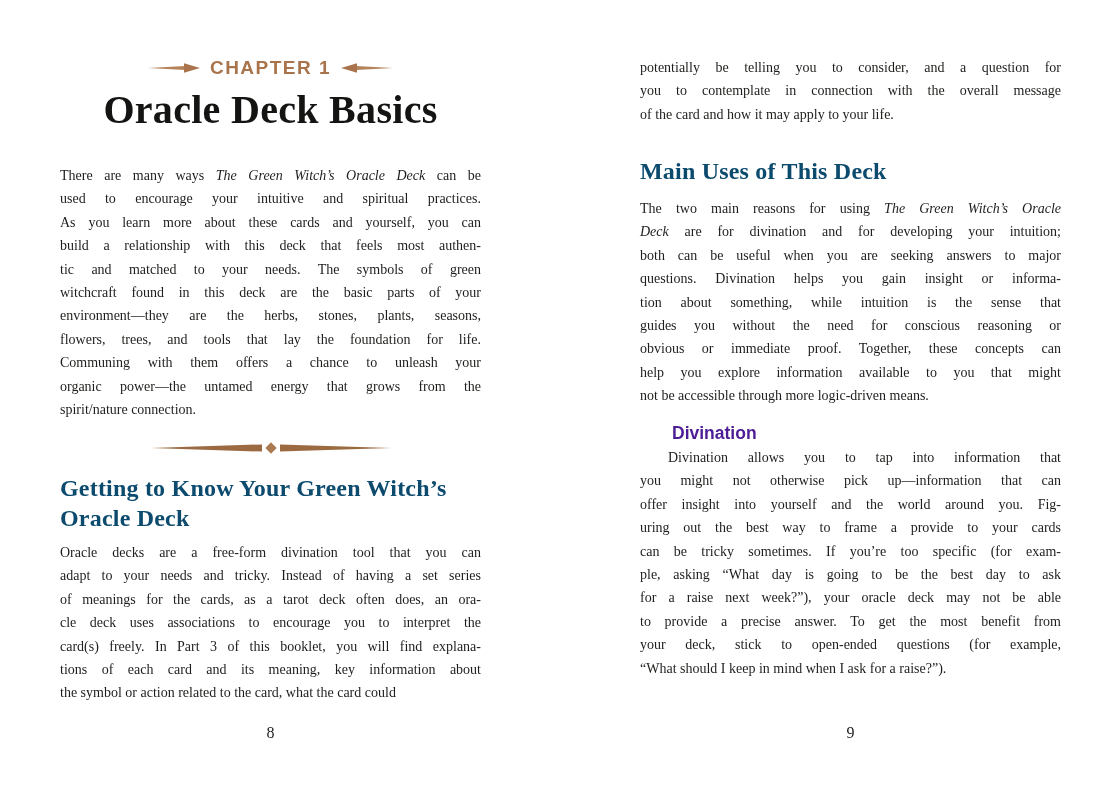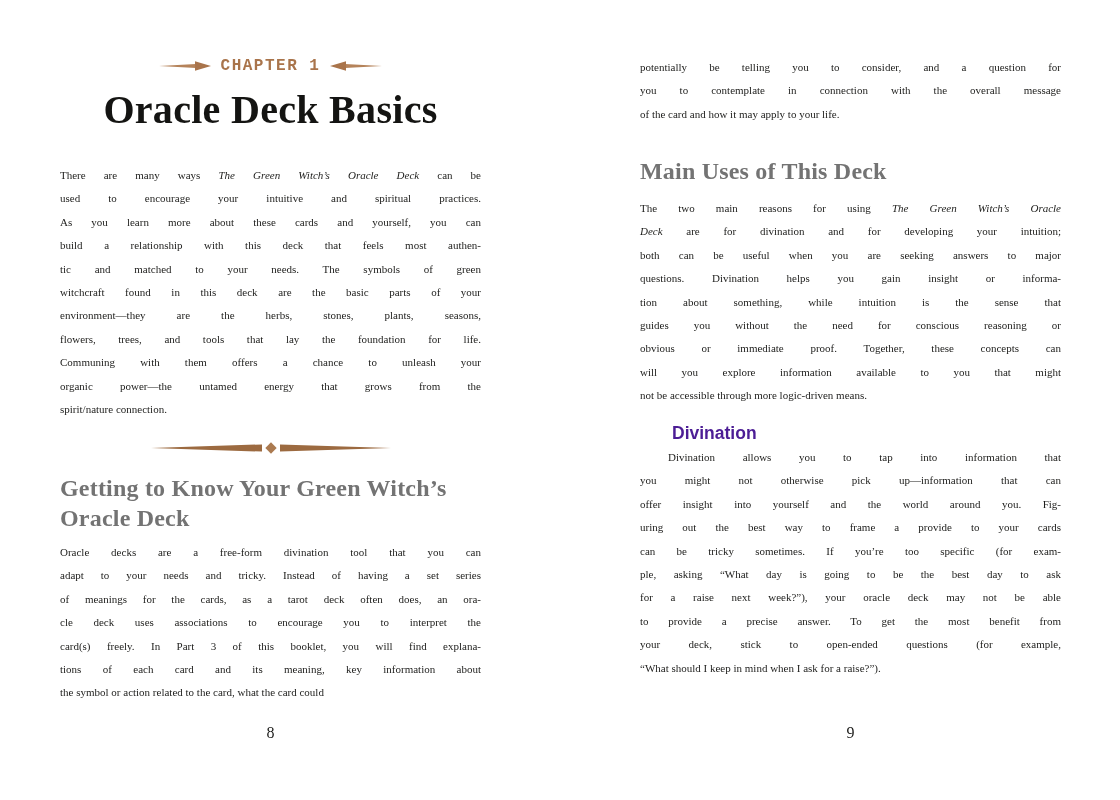--- a/index.html
+++ b/index.html
@@ -16,44 +16,44 @@
   #right-page { left: 640px; }
 
   .abs { position: absolute; left: 0; width: 100%; }
 
   
   .chapter-banner {
     display: flex; align-items: center; justify-content: center;
     gap: 10px;
   }
   .chapter-label {
-    font-family: Liberation Mono, monospace;
+    font-family: Liberation Sans, sans-serif;
     font-weight: bold;
-    font-size: 16px;
+    font-size: 19px;
     letter-spacing: 1.5px;
     color: #a9744b;
   }
   .chapter-title {
     font-size: 40px;
     letter-spacing: 0.3px;
     text-align: center;
     color: #141412;
   }
 
   
-  .para { font-size: 11px; line-height: 23.4px; }
+  .para { font-size: 14px; line-height: 23.4px; }
   .para .line { text-align: justify; text-align-last: justify; }
   .para .line.last { text-align: justify; text-align-last: left; }
   .para.indent-first .line:first-child { text-indent: 28px; }
 
   .section-heading {
     font-size: 24px;
     line-height: 29.5px;
     letter-spacing: 0.2px;
-    color: #737373;
+    color: #0c4a6e;
   }
   .section-heading .line { text-align: center; text-align-last: left; }
 
   .sub-heading {
     font-family: "Liberation Sans", sans-serif;
     font-weight: bold;
     font-size: 17.5px;
     color: #4c1d95;
     padding-left: 32px;
   }
@@ -142,21 +142,21 @@
   <h2 class="abs section-heading" style="top:157px;">Main Uses of This Deck</h2>
 
   <div class="abs para" style="top:197px;">
       <div class="line">The two main reasons for using <i>The Green Witch’s Oracle</i></div>
       <div class="line"><i>Deck</i> are for divination and for developing your intuition;</div>
       <div class="line">both can be useful when you are seeking answers to major</div>
       <div class="line">questions. Divination helps you gain insight or informa-</div>
       <div class="line">tion about something, while intuition is the sense that</div>
       <div class="line">guides you without the need for conscious reasoning or</div>
       <div class="line">obvious or immediate proof. Together, these concepts can</div>
-      <div class="line">will you explore information available to you that might</div>
+      <div class="line">help you explore information available to you that might</div>
       <div class="line last">not be accessible through more logic-driven means.</div>
     </div>
 
   <h3 class="abs sub-heading" style="top:423px;">Divination</h3>
 
   <div class="abs para indent-first" style="top:446px;">
       <div class="line">Divination allows you to tap into information that</div>
       <div class="line">you might not otherwise pick up—information that can</div>
       <div class="line">offer insight into yourself and the world around you. Fig-</div>
       <div class="line">uring out the best way to frame a provide to your cards</div>

